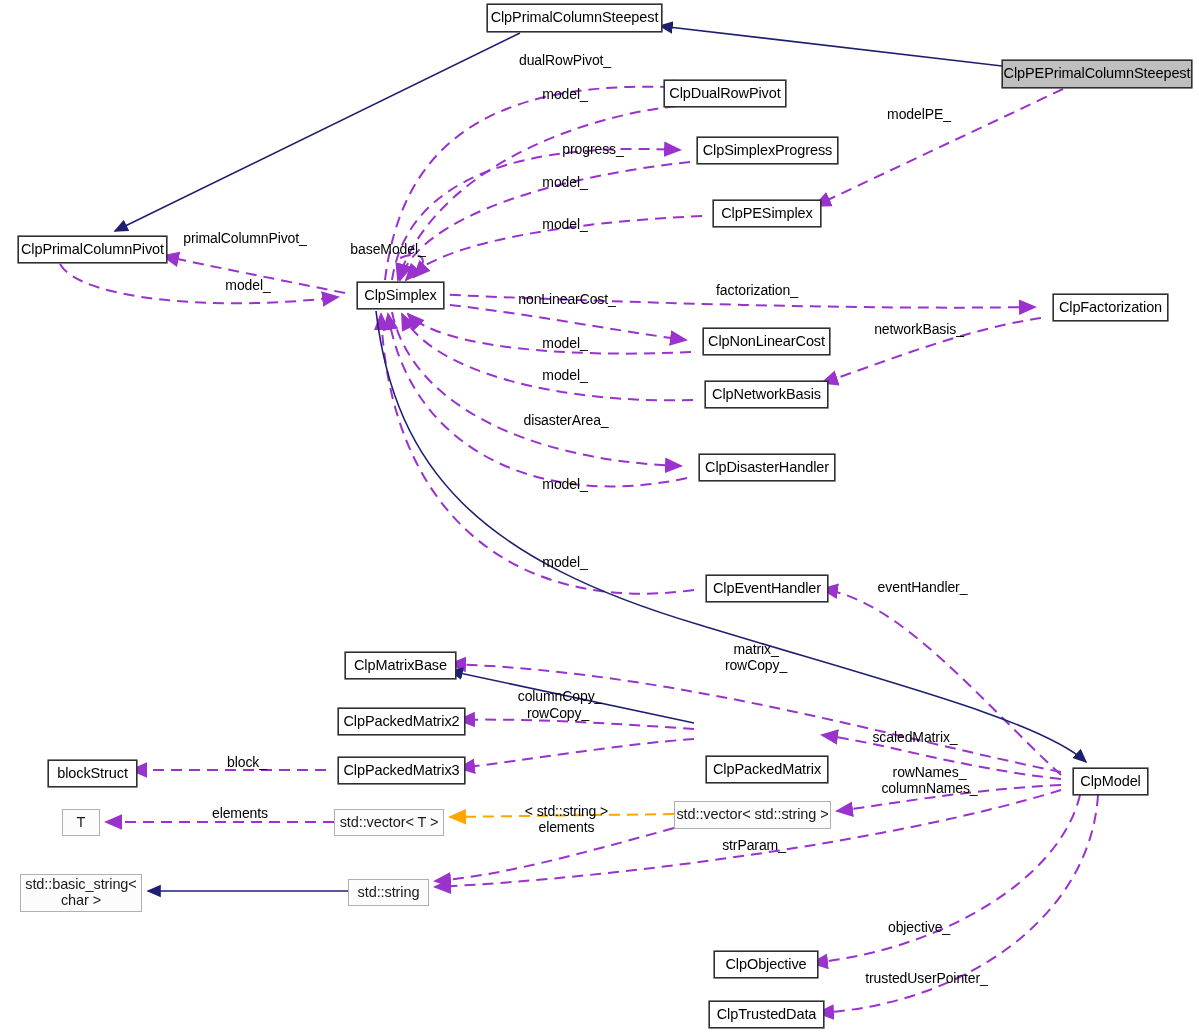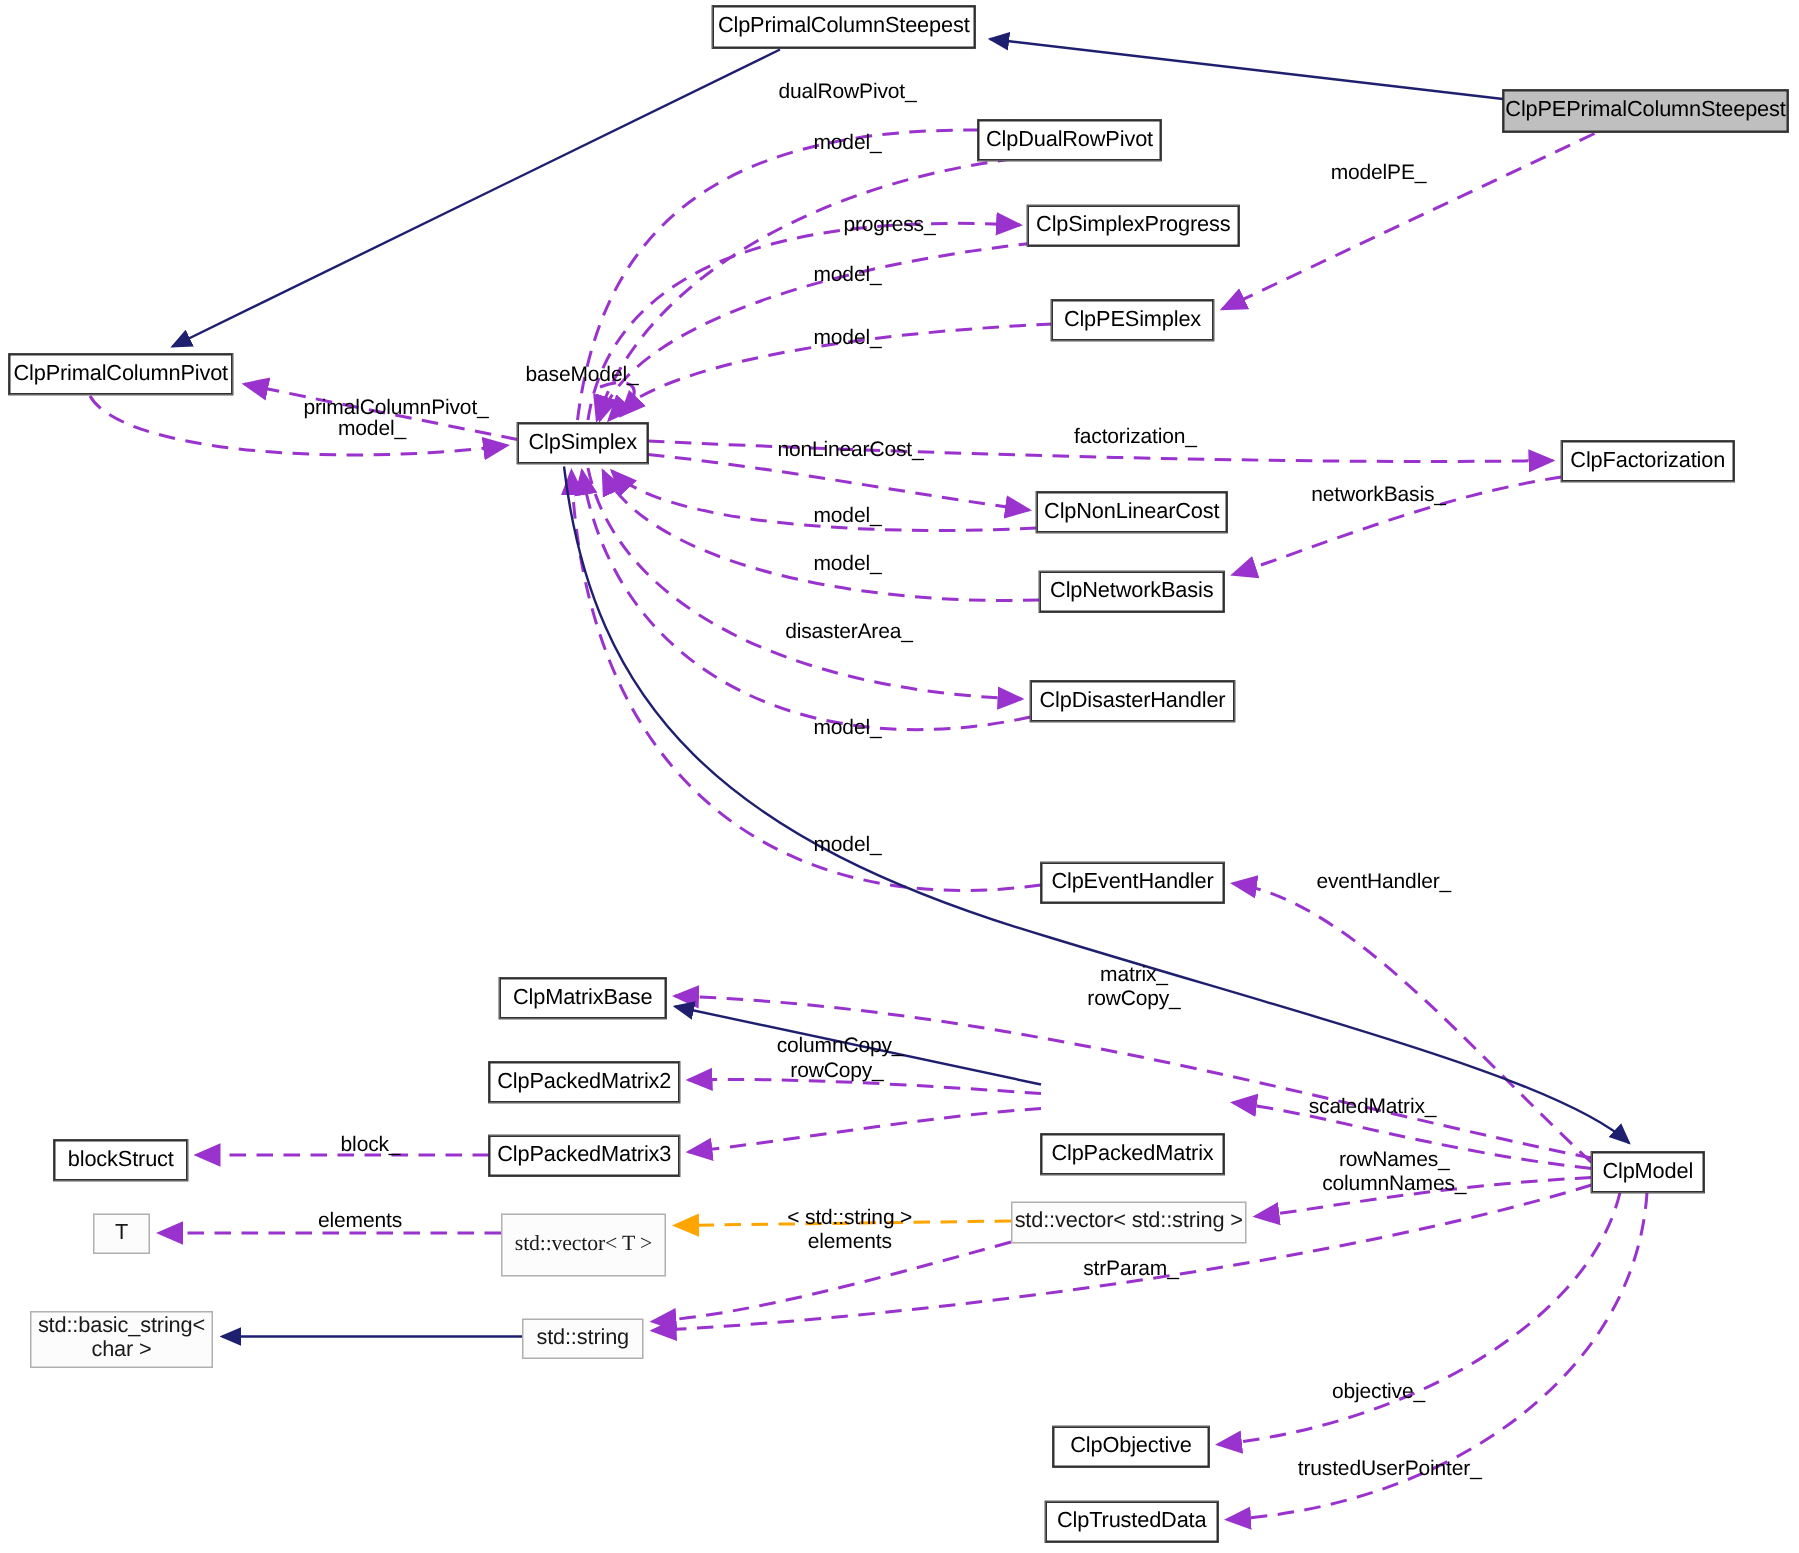--- a/index.html
+++ b/index.html
@@ -50,20 +50,21 @@
     border: 1px solid #404040;
     color: #000000;
     font-size: 14.5px;
     line-height: 1.08;
     white-space: pre-line;
     letter-spacing: -0.1px;
   }
   .node-box.solid {
     border: 1px solid #303030;
     box-shadow: 0 0 0 0.6px #303030;
+    margin-left: 12px;
   }
   .node-box.light {
     border: 1px solid #b0b0b0;
     background: #fcfcfc;
     color: #1a1a1a;
   }
   .node-box.highlight {
     background: #bfbfbf;
     border: 1px solid #303030;
     box-shadow: 0 0 0 0.6px #303030;
@@ -177,36 +178,36 @@
       <div class="node-box solid" style="left: 693px; top: 381px; width: 123px; height: 27px;">ClpNetworkBasis</div>
       <div class="node-box solid" style="left: 687px; top: 454px; width: 136px; height: 27px;">ClpDisasterHandler</div>
       <div class="node-box solid" style="left: 694px; top: 575px; width: 122px; height: 27px;">ClpEventHandler</div>
       <div class="node-box solid" style="left: 333px; top: 652px; width: 111px; height: 27px;">ClpMatrixBase</div>
       <div class="node-box solid" style="left: 326px; top: 708px; width: 127px; height: 27px;">ClpPackedMatrix2</div>
       <div class="node-box solid" style="left: 694px; top: 756px; width: 122px; height: 27px;">ClpPackedMatrix</div>
       <div class="node-box solid" style="left: 36px; top: 760px; width: 89px; height: 27px;">blockStruct</div>
       <div class="node-box solid" style="left: 326px; top: 757px; width: 127px; height: 27px;">ClpPackedMatrix3</div>
       <div class="node-box solid" style="left: 1061px; top: 768px; width: 75px; height: 27px;">ClpModel</div>
       <div class="node-box light" style="left: 62px; top: 809px; width: 38px; height: 27px;">T</div>
-      <div class="node-box light" style="left: 334px; top: 809px; width: 110px; height: 42px; font-family: Liberation Serif, serif;">std::vector&lt; T &gt;</div>
+      <div class="node-box light" style="left: 334px; top: 809px; width: 110px; height: 27px;">std::vector&lt; T &gt;</div>
       <div class="node-box light" style="left: 674px; top: 801px; width: 157px; height: 28px;">std::vector&lt; std::string &gt;</div>
       <div class="node-box light" style="left: 20px; top: 874px; width: 122px; height: 38px;">std::basic_string&lt;
 char &gt;</div>
       <div class="node-box light" style="left: 348px; top: 879px; width: 81px; height: 27px;">std::string</div>
       <div class="node-box solid" style="left: 702px; top: 951px; width: 104px; height: 27px;">ClpObjective</div>
       <div class="node-box solid" style="left: 697px; top: 1001px; width: 115px; height: 27px;">ClpTrustedData</div>
     </div>
   <div id="labels-layer">
       <div class="edge-label" style="left: 518px; top: 53px; width: 94px;">dualRowPivot_</div>
       <div class="edge-label" style="left: 539px; top: 87px; width: 52px;">model_</div>
       <div class="edge-label" style="left: 885px; top: 107px; width: 68px;">modelPE_</div>
       <div class="edge-label" style="left: 533px; top: 142px; width: 64px; margin-left: 28px;">progress_</div>
       <div class="edge-label" style="left: 539px; top: 175px; width: 52px;">model_</div>
       <div class="edge-label" style="left: 539px; top: 217px; width: 52px;">model_</div>
-      <div class="edge-label" style="left: 181px; top: 264px; width: 128px; margin-left: 19px;">primalColumnPivot_</div>
+      <div class="edge-label" style="left: 181px; top: 231px; width: 128px;">primalColumnPivot_</div>
       <div class="edge-label" style="left: 348px; top: 242px; width: 80px;">baseModel_</div>
       <div class="edge-label" style="left: 222px; top: 278px; width: 52px;">model_</div>
       <div class="edge-label" style="left: 711px; top: 283px; width: 92px;">factorization_</div>
       <div class="edge-label" style="left: 516px; top: 292px; width: 102px;">nonLinearCost_</div>
       <div class="edge-label" style="left: 871px; top: 322px; width: 96px;">networkBasis_</div>
       <div class="edge-label" style="left: 539px; top: 336px; width: 52px;">model_</div>
       <div class="edge-label" style="left: 539px; top: 368px; width: 52px;">model_</div>
       <div class="edge-label" style="left: 521px; top: 413px; width: 90px;">disasterArea_</div>
       <div class="edge-label" style="left: 539px; top: 477px; width: 52px;">model_</div>
       <div class="edge-label" style="left: 539px; top: 555px; width: 52px;">model_</div>

